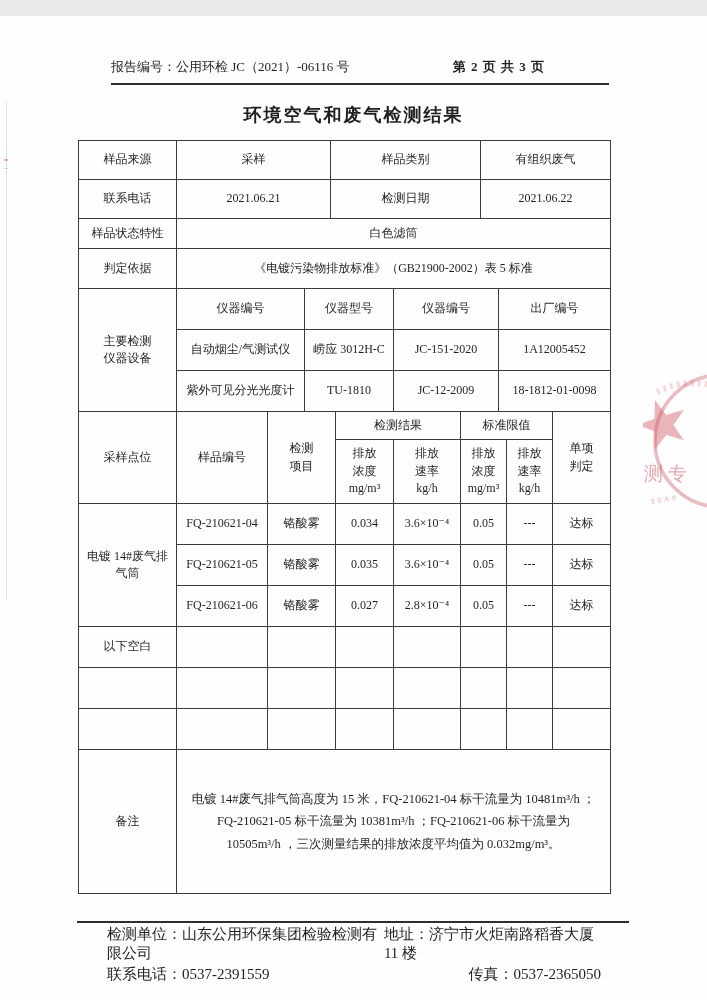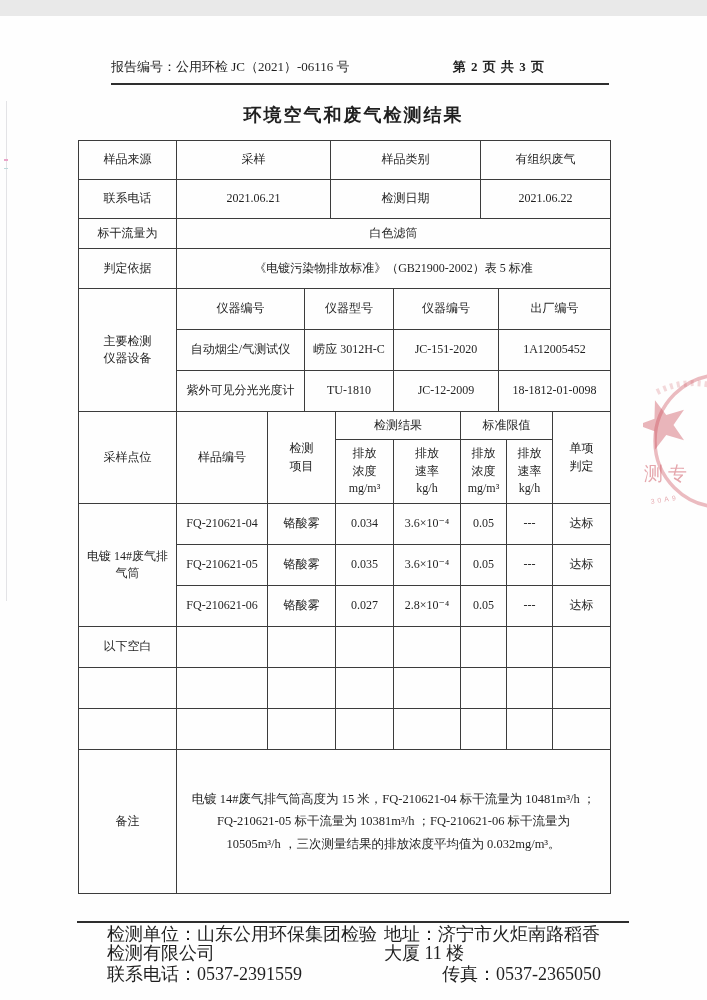--- a/index.html
+++ b/index.html
@@ -40,21 +40,21 @@
   tr.h38 td{height:36px;} tr.h30 td{height:27px;} tr.h39 td{height:37px;}
   tr.h40 td{height:38px;} tr.h27 td{height:25px;} tr.h63 td{height:61px;}
   tr.h125 td{height:123px;}
   td.remark-text{
     text-align:center;padding:10px 12px;line-height:1.8;font-size:12.5px;
     white-space:normal;
   }
 
   .report-footer{
     position:absolute;top:905px;left:77px;width:552px;
-    border-top:2px solid #2e2e2e;font-size:18px;
+    border-top:2px solid #2e2e2e;font-size:15px;
   }
   .footer-row{display:flex;justify-content:space-between;padding:2px 28px 0 30px;line-height:19px;}
 
   .seal{position:absolute;top:352px;left:643px;width:80px;height:150px;}
 </style>
 </head>
 <body>
 
 <div class="page">
 
@@ -94,21 +94,21 @@
     </tbody>
       </table>
 
     <table class="doc-table">
       <colgroup>
           <col style="width:98px">
           <col style="width:434px">
         </colgroup>
       <tbody>
           <tr class="h30">
-        <td>标干流量为</td>
+        <td>样品状态特性</td>
         <td>白色滤筒</td>
       </tr>
     </tbody>
       </table>
 
     <table class="doc-table">
       <colgroup>
           <col style="width:98px">
           <col style="width:434px">
         </colgroup>

